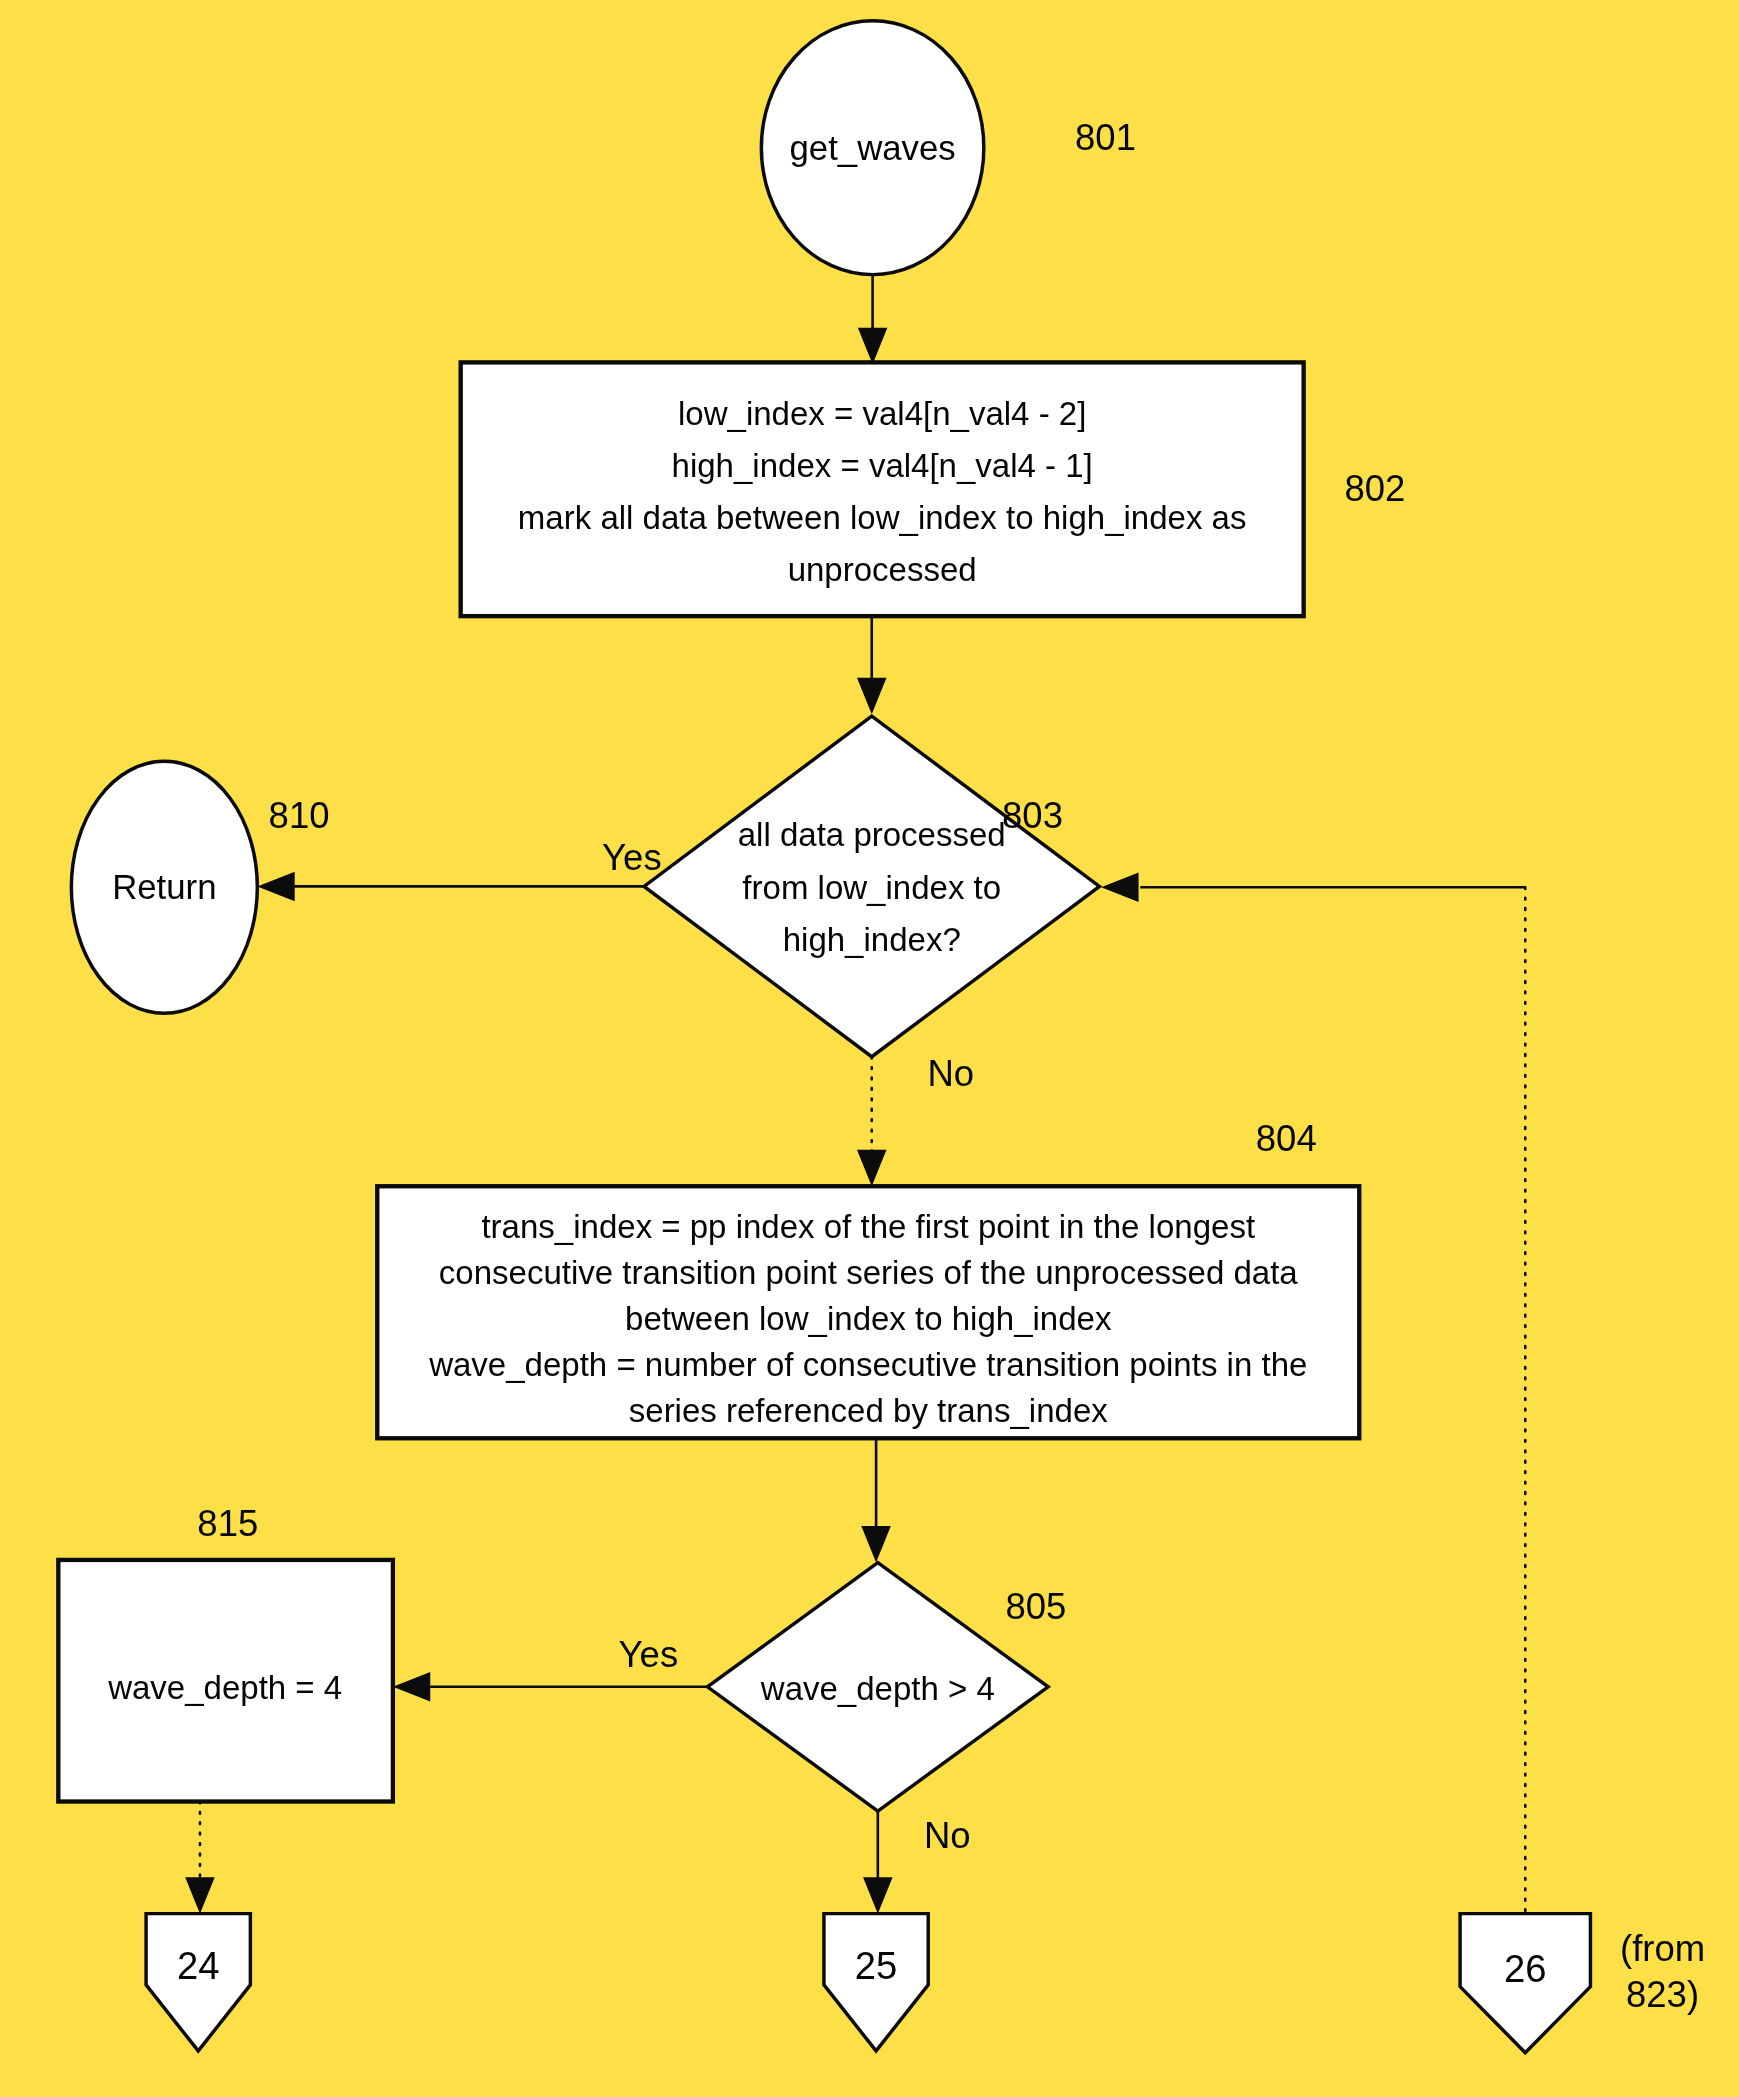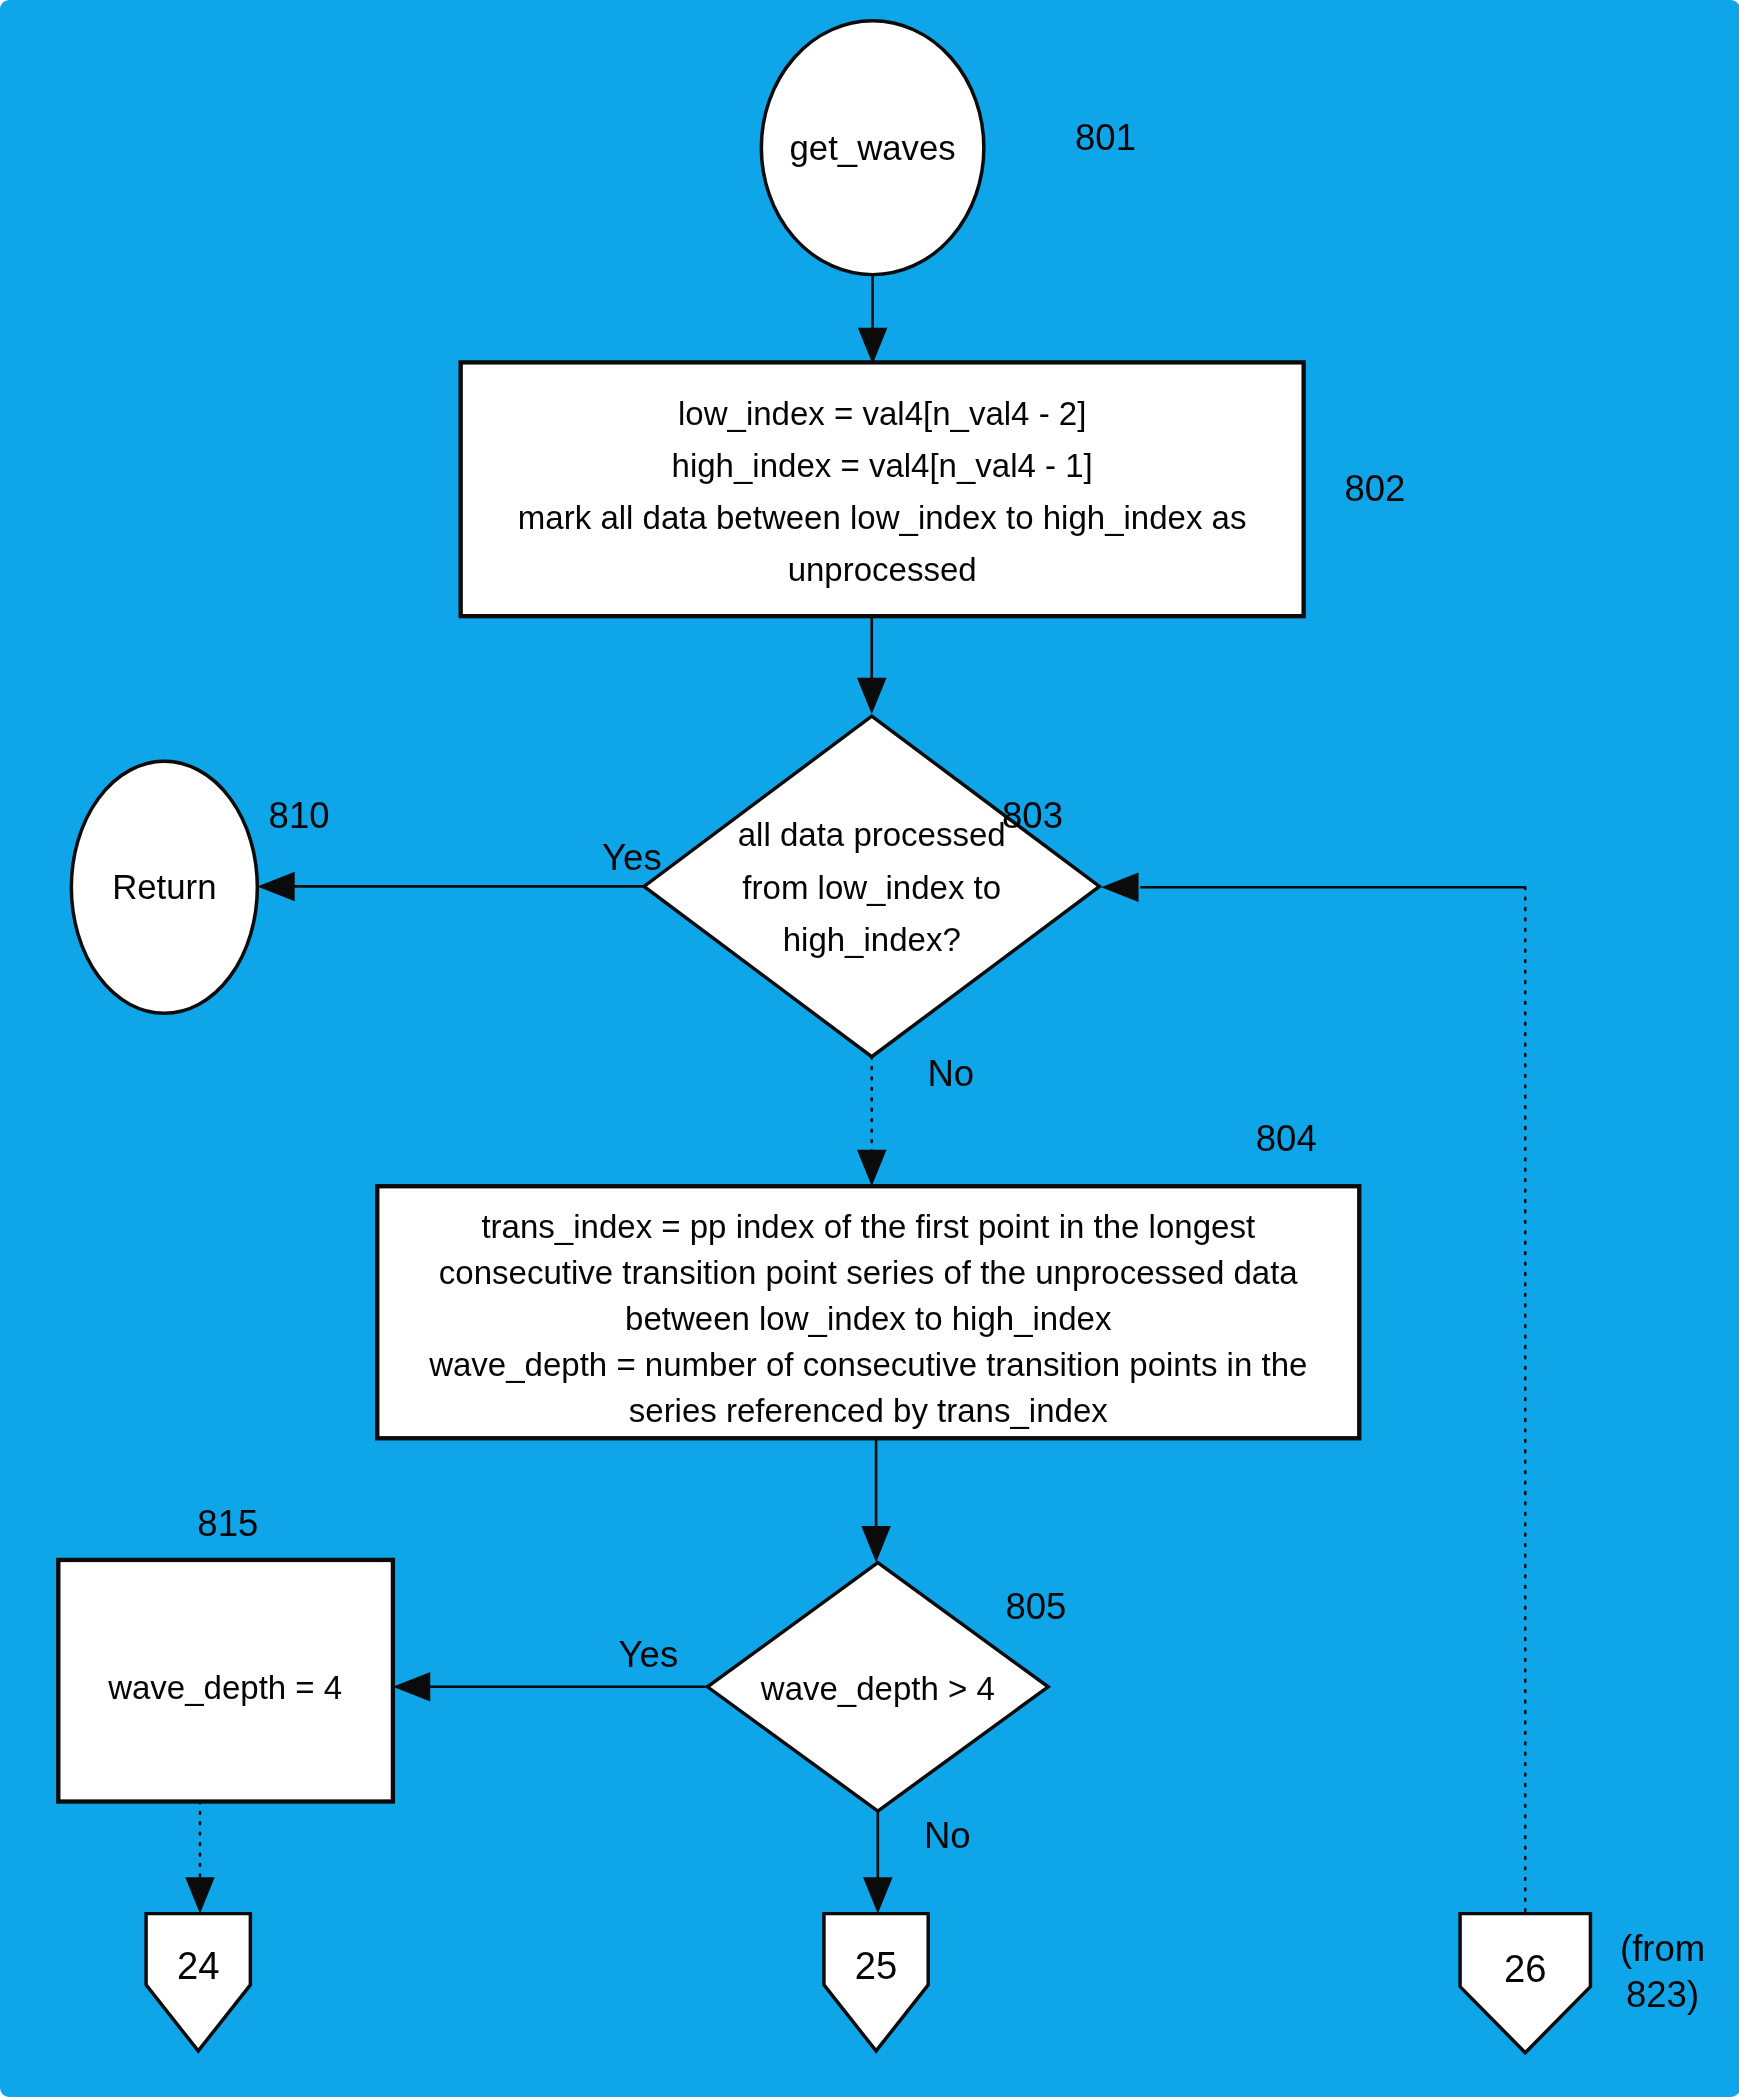--- a/index.html
+++ b/index.html
@@ -1,22 +1,21 @@
 <!DOCTYPE html>
 <html style="font-size:14px"><head>
 <meta charset="utf-8">
 <style>
   html, body { margin: 0; padding: 0; background: #ffffff; }
   .page {
     position: relative;
     width: 1740px;
     height: 2097px;
-    background: #0ea5e9;
+    background: #fde047;
     font-family: "Liberation Sans", sans-serif;
-    border-radius: 9px;
   }
   svg { display: block; }
   .ln  { stroke: #0b0b0b; stroke-width: 3; fill: none; }
   .lnd { stroke: #0b0b0b; stroke-width: 3; fill: none; stroke-dasharray: 2 10; stroke-linecap: round; }
   .shape { fill: #ffffff; stroke: #0b0b0b; stroke-width: 4; }
   .rectshape { fill: #ffffff; stroke: #0b0b0b; stroke-width: 5; }
   .ah { fill: #0b0b0b; stroke: none; }
   .t { font-family: "Liberation Sans", sans-serif; fill: #050505; text-anchor: middle; }
   .fs38 { font-size: 38px; }
   .fs40 { font-size: 40px; }

